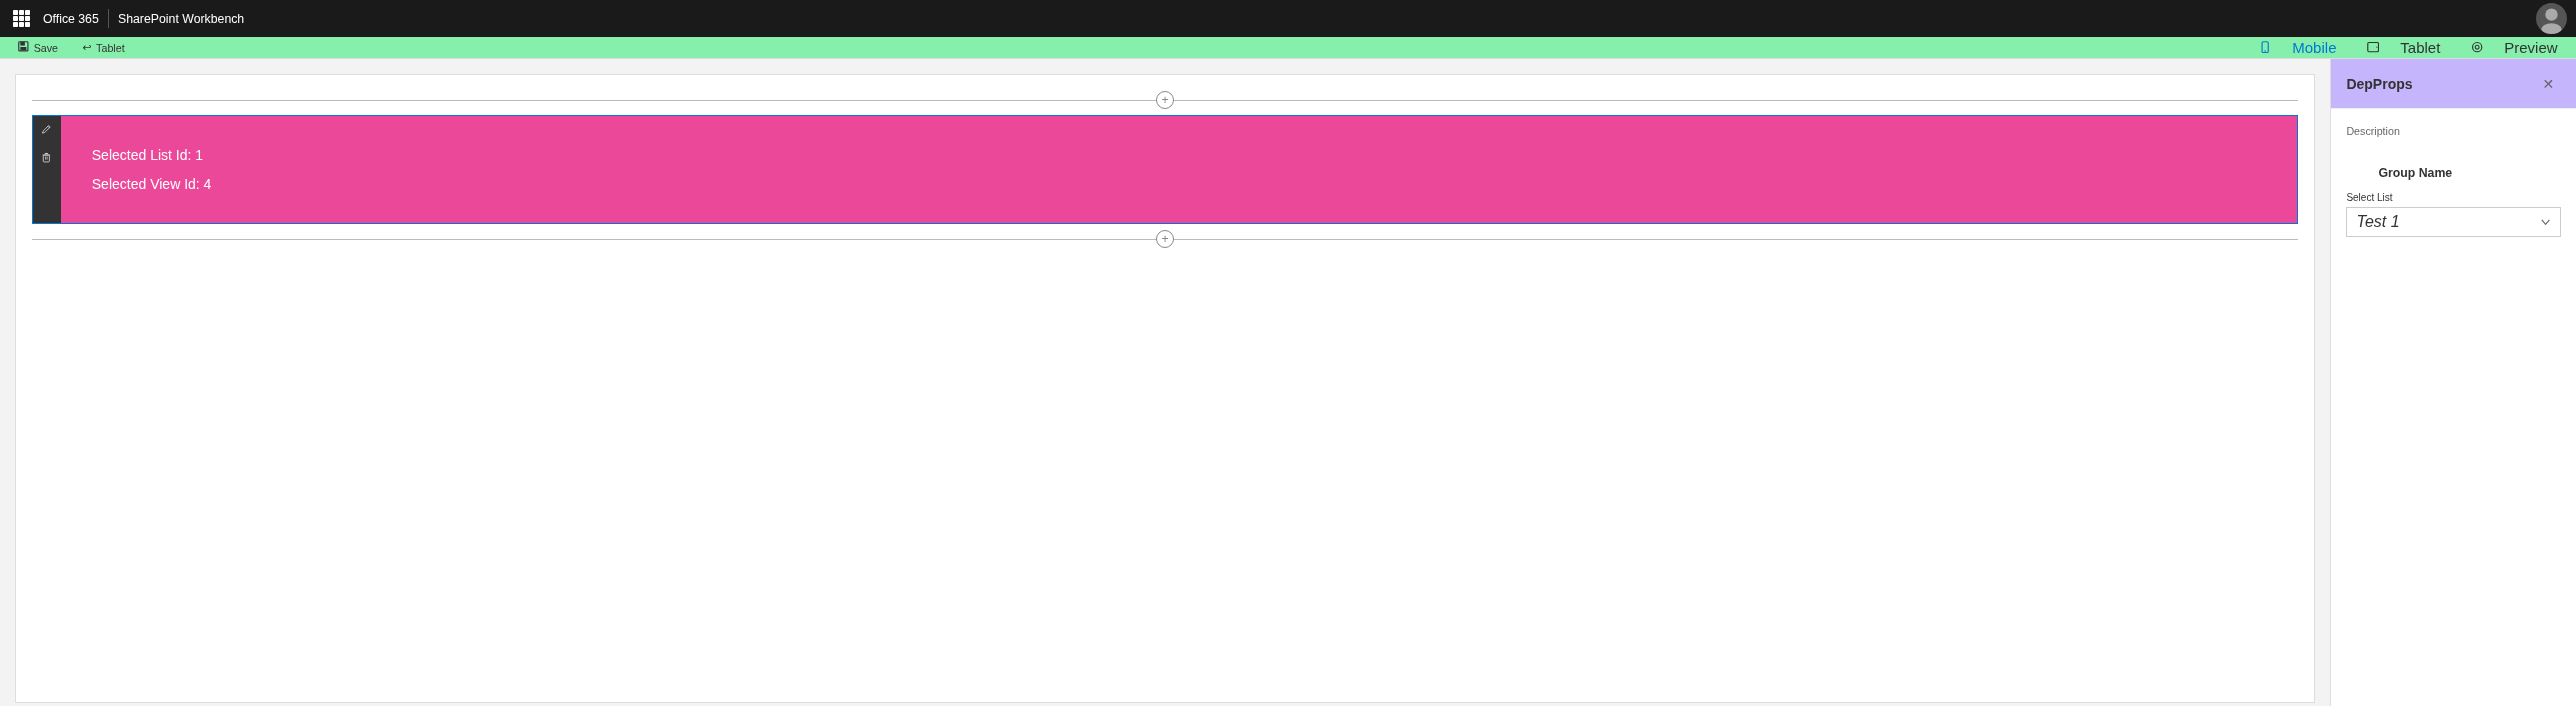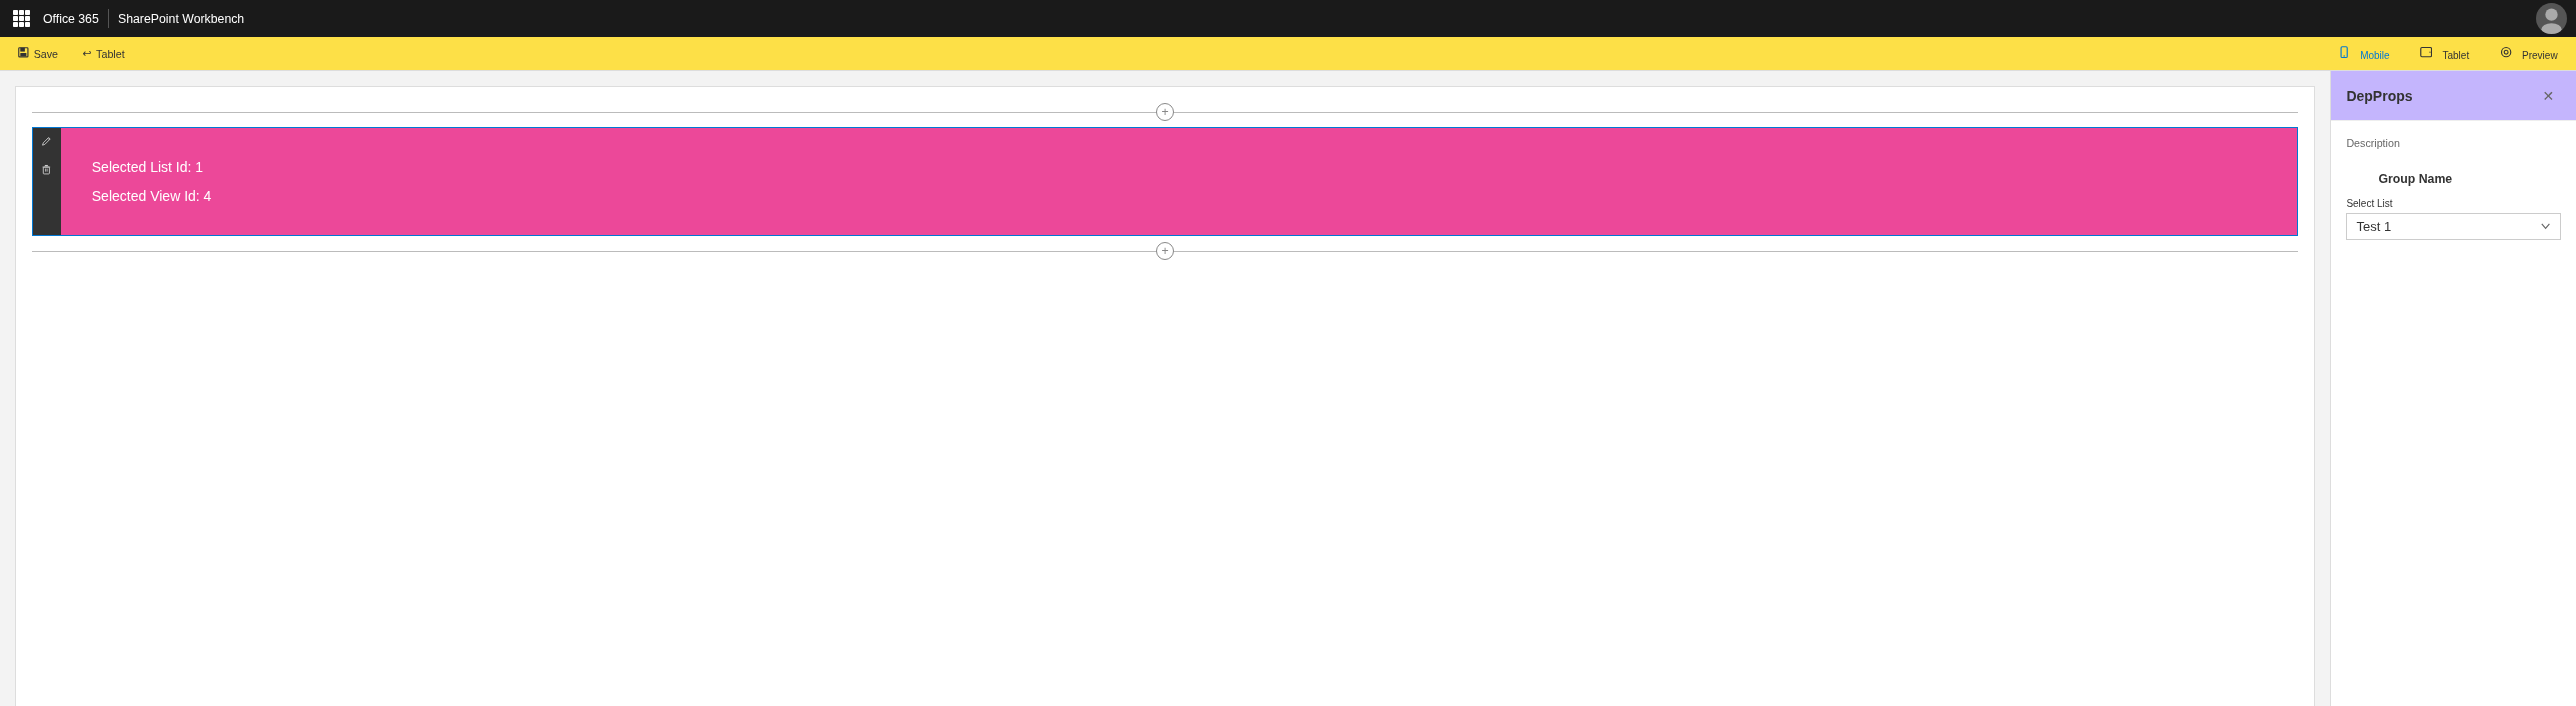--- a/index.html
+++ b/index.html
@@ -63,22 +63,22 @@
       justify-content: center;
       overflow: hidden;
     }
     .avatar-shape {
       width: 31px;
       height: 31px;
     }
 
     
     .toolbar {
-      background: #fde047;
-      height: 34px;
+      background: #86efac;
+      height: 22px;
       display: flex;
       align-items: center;
       padding: 0 12.3px;
       gap: 18.4px;
       border-bottom: 0.8px solid #ddd;
       flex-shrink: 0;
     }
     .toolbar-left {
       display: flex;
       align-items: center;
@@ -96,24 +96,24 @@
       border: none;
       padding: 3.1px 6.1px;
     }
     .toolbar-right {
       display: flex;
       align-items: center;
       gap: 18.4px;
     }
     .toolbar-icon-btn {
       display: flex;
-      align-items: flex-end;
-      gap: 10px;
-      cursor: pointer;
-      font-size: 10px;
+      align-items: flex-start;
+      gap: 21px;
+      cursor: pointer;
+      font-size: 15px;
       color: #333;
       background: none;
       border: none;
       padding: 3.1px 6.1px;
     }
 
     
     .main-layout {
       display: flex;
       flex: 1;
@@ -247,21 +247,21 @@
       background: none;
     }
     .panel-body {
       padding: 15.4px;
       flex: 1;
       overflow-y: auto;
     }
     .panel-description {
       font-size: 10.7px;
       color: #666;
-      margin-bottom: 23px;
+      margin-bottom: 29px;
     }
     .panel-group-name {
       font-size: 12.3px;
       font-weight: 700;
       color: #333;
       margin-bottom: 12.3px;
       margin-left: 32px;
     }
     .panel-field {
       margin-bottom: 12.3px;
@@ -270,27 +270,28 @@
       font-size: 10px;
       color: #333;
       margin-bottom: 4.6px;
       display: block;
     }
     .panel-select {
       width: 100%;
       padding: 4.6px 9.2px;
       border: 0.8px solid #ccc;
       background: white;
-      font-size: 13px;
+      font-size: 16px;
       color: #333;
       cursor: pointer;
       display: flex;
       align-items: center;
       justify-content: space-between;
       user-select: none;
+      font-style: italic;
     }
     .chevron-down {
       font-size: 9.2px;
       color: #666;
     }
   </style>
 </head>
 <body>
 
 <div class="topbar">

